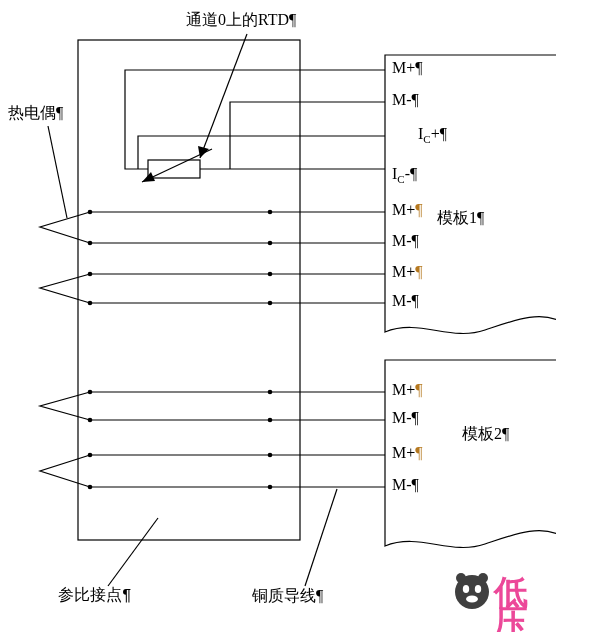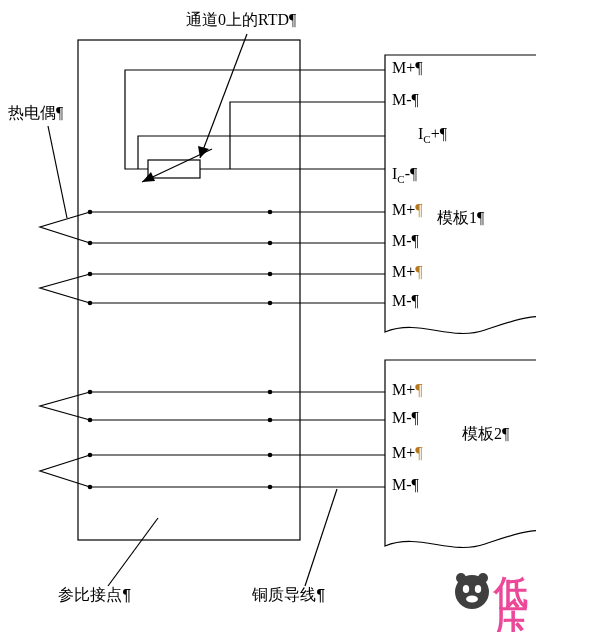--- a/index.html
+++ b/index.html
@@ -1,18 +1,18 @@
 <!DOCTYPE html>
 <html><head>
 <meta charset="utf-8">
 <style>
   html,body{margin:0;padding:0;background:#ffffff;}
   #canvas{
     position:relative;width:536px;height:632px;background:#ffffff;overflow:hidden;
-    font-family:"Liberation Serif","DejaVu Serif",serif;color:#000;
+    font-family:"Liberation Serif","DejaVu Serif",serif;color:#000;padding-left:20px;
   }
   svg{position:absolute;left:0;top:0;}
   .lbl{position:absolute;white-space:nowrap;font-size:16px;line-height:20px;color:#000;}
   .term{position:absolute;left:392px;white-space:nowrap;font-size:16px;line-height:20px;color:#000;}
   .term sub{font-size:11px;}
   .mod-name{font-size:16px;}
   .watermark-text{
     position:absolute;left:494px;top:577px;font-size:34px;line-height:30px;
     font-family:Liberation Sans, sans-serif;font-weight:bold;
     letter-spacing:2px;color:#ec4899;
@@ -115,17 +115,17 @@
   <div class="lbl mod-name" style="left:437px;top:164px;margin-top:44px;"><span>模板1</span><span>¶</span></div>
 
   <div class="term" style="top:380px;"><span>M+</span><sub></sub><span></span><span style="color: rgb(181, 120, 31);">¶</span></div>
   <div class="term" style="top:408px;"><span>M-</span><sub></sub><span></span><span style="color: rgb(0, 0, 0);">¶</span></div>
   <div class="term" style="top:443px;"><span>M+</span><sub></sub><span></span><span style="color: rgb(181, 120, 31);">¶</span></div>
   <div class="term" style="top:475px;"><span>M-</span><sub></sub><span></span><span style="color: rgb(0, 0, 0);">¶</span></div>
 
   <div class="lbl mod-name" style="left:462px;top:424px;"><span>模板2</span><span>¶</span></div>
 
   <div class="lbl" style="left:58px;top:586px;font-family:Liberation Mono, monospace;"><span>参比接点</span><span>¶</span></div>
-  <div class="lbl" style="left:252px;top:586px;font-family:Liberation Mono, monospace;"><span>铜质导线</span><span>¶</span></div>
+  <div class="lbl" style="left:252px;top:586px;"><span>铜质导线</span><span>¶</span></div>
 
   <div class="watermark-text">低压电工</div>
 
 </div>
 
 </body></html>

